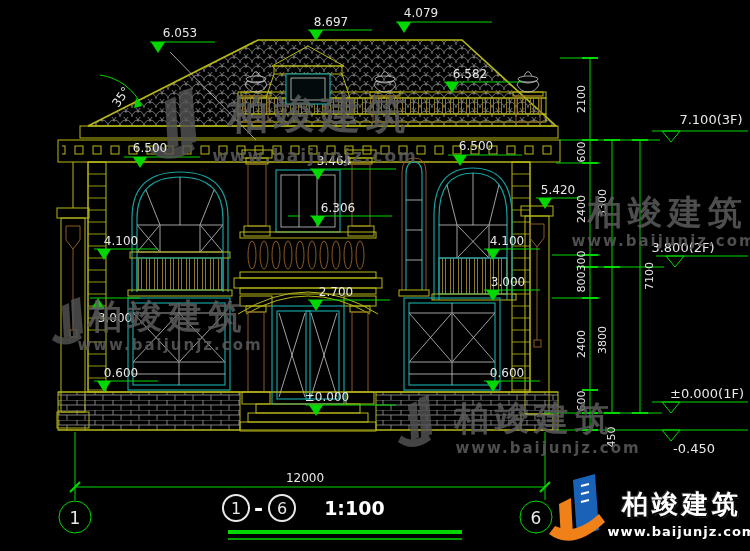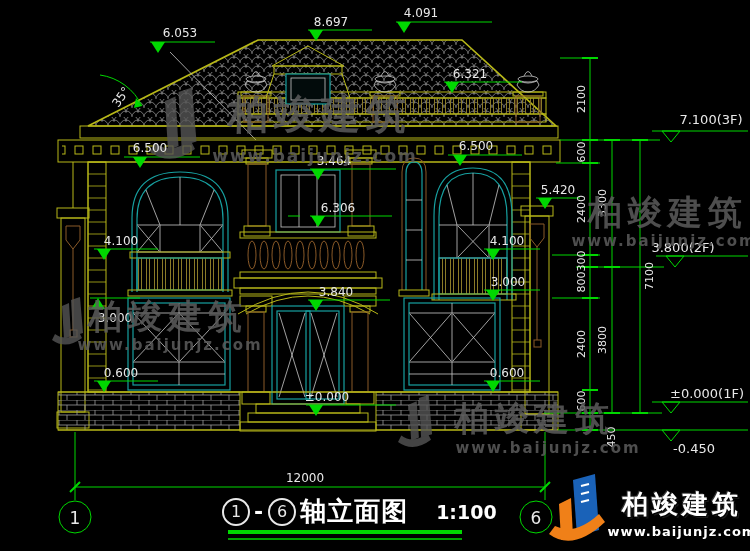--- a/index.html
+++ b/index.html
@@ -294,32 +294,32 @@
 <g transform="translate(543,474)">
   <polygon points="16,30 28,24 30,62 18,66" style="fill:#f08018"></polygon>
   <polygon points="30,6 52,0 56,56 34,62" style="fill:#1a62b8"></polygon>
   <path d="M38,12 L46,10 M38,20 L46,18 M38,28 L46,26" stroke="#fff" stroke-width="2"></path>
   <path d="M6,60 Q30,78 62,48 L56,40 Q32,62 12,52 Z" style="fill:#f08018"></path>
 </g>
 </svg>
 
 <span class="lbl" style="left:180px;top:33px">6.053</span>
 <span class="lbl" style="left:331px;top:22px">8.697</span>
-<span class="lbl" style="left:421px;top:13px">4.091</span>
-<span class="lbl" style="left:470px;top:74px">6.321</span>
+<span class="lbl" style="left:421px;top:13px">4.079</span>
+<span class="lbl" style="left:470px;top:74px">6.582</span>
 <span class="lbl" style="left:150px;top:148px">6.500</span>
 <span class="lbl" style="left:476px;top:146px">6.500</span>
 <span class="lbl" style="left:334px;top:161px">3.464</span>
 <span class="lbl" style="left:338px;top:208px">6.306</span>
 <span class="lbl" style="left:558px;top:190px">5.420</span>
 <span class="lbl" style="left:121px;top:241px">4.100</span>
 <span class="lbl" style="left:507px;top:241px">4.100</span>
 <span class="lbl" style="left:115px;top:318px">3.000</span>
 <span class="lbl" style="left:508px;top:282px">3.000</span>
-<span class="lbl" style="left:336px;top:292px">3.840</span>
+<span class="lbl" style="left:336px;top:292px">2.700</span>
 <span class="lbl" style="left:121px;top:373px">0.600</span>
 <span class="lbl" style="left:507px;top:373px">0.600</span>
 <span class="lbl" style="left:327px;top:397px">±0.000</span>
 <span class="lbl" style="left:121px;top:97px;transform:translate(-50%,-50%) rotate(-55deg)">35°</span>
 
 <span class="lbl rot" style="left:581px;top:99px">2100</span>
 <span class="lbl rot" style="left:581px;top:152px">600</span>
 <span class="lbl rot" style="left:581px;top:209px">2400</span>
 <span class="lbl rot" style="left:581px;top:261px">300</span>
 <span class="lbl rot" style="left:581px;top:282px">800</span>
@@ -345,20 +345,19 @@
 <span class="wm wmu" style="left:664px;top:241px;font-size:15px">www.baijunjz.com</span>
 <span class="wm" style="left:168px;top:316px;font-size:34px">柏竣建筑</span>
 <span class="wm wmu" style="left:170px;top:345px;font-size:15px">www.baijunjz.com</span>
 <span class="wm" style="left:535px;top:418px;font-size:34px">柏竣建筑</span>
 <span class="wm wmu" style="left:548px;top:448px;font-size:15px">www.baijunjz.com</span>
 
 <div class="ttl">
   <span class="circ">1</span>
   <span class="tname" style="font-size:22px">-</span>
   <span class="circ">6</span>
-  <span class="tname">轴立面图</span>
   <span class="tscale">1:100</span>
 </div>
 
 <span class="logo-brand" style="left:682px;top:504px">柏竣建筑</span>
 <span class="logo-url" style="left:682px;top:531px">www.baijunjz.com</span>
 
 </div>
 
 </body></html>

